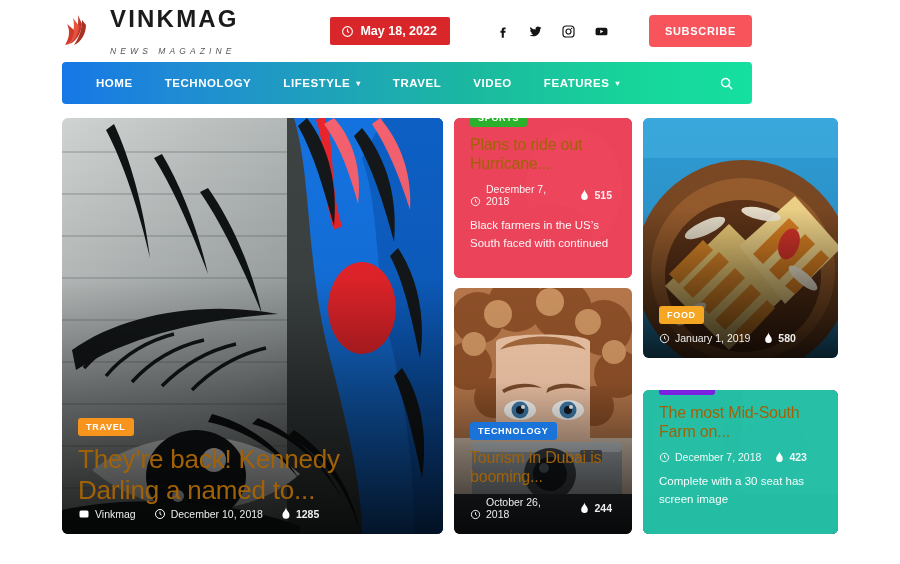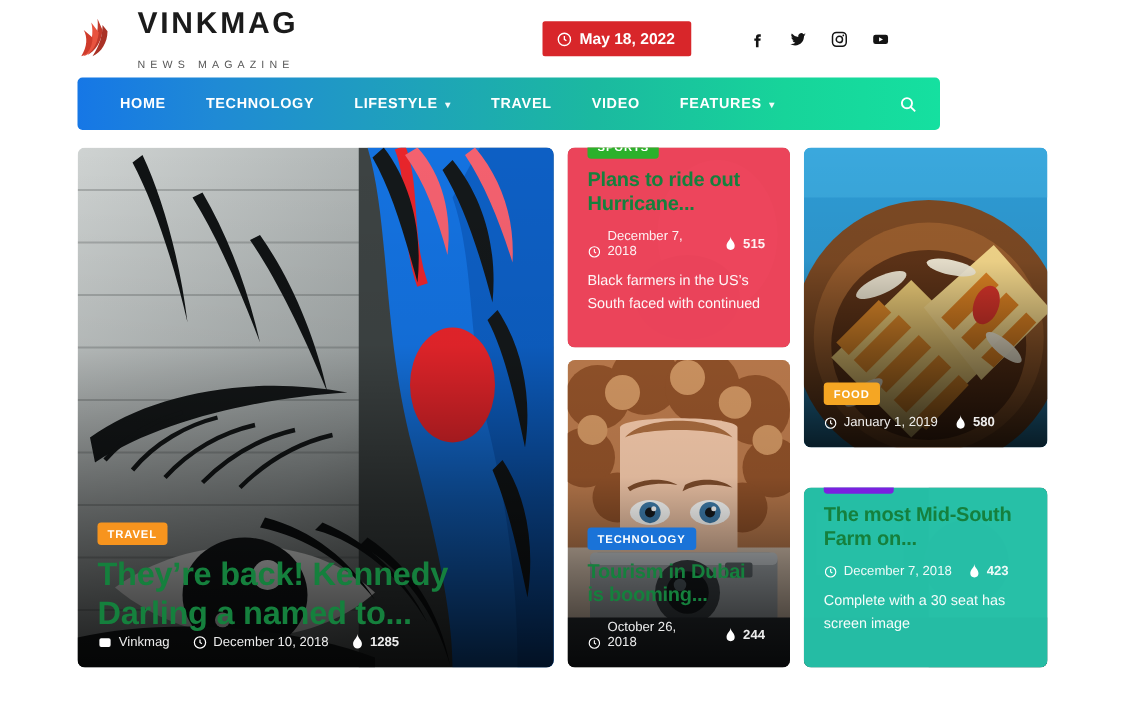--- a/index.html
+++ b/index.html
@@ -20,21 +20,21 @@
   }
   .brand { display: flex; align-items: center; gap: 10px; }
   .brand-mark { width: 38px; height: 34px; flex: 0 0 auto; }
   .brand-text { line-height: 1; }
   .brand-name {
     font-size: 24px; font-weight: 800; letter-spacing: 2.2px;
     color: #1b1b1b;
   }
   .brand-sub {
     font-size: 8.5px; letter-spacing: 4.1px; color: #555;
-    margin-top: 16px; font-weight: 500;
+    margin-top: 16px; font-weight: 500; font-style: italic;
   }
 
   .top-right {
     margin-left: auto;
     display: flex; align-items: center;
   }
   .date-pill {
     display: flex; align-items: center; gap: 6px;
     background: #d8262a; color: #fff;
     font-size: 12.5px; font-weight: 600;
@@ -118,21 +118,21 @@
     border-radius: 3px;
     margin-bottom: 8px;
   }
   .badge-travel { background: #f7941e; }
   .badge-sports { background: #2bb12b; }
   .badge-food   { background: #f5a623; }
   .badge-tech   { background: #1a73d8; }
   .badge-health { background: #7b20e0; }
 
   .card-title {
-    color: #15803d; font-weight: 700; margin: 0;
+    color: #a16207; font-weight: 400; margin: 0;
     letter-spacing: -0.2px;
   }
   .hero-title { font-size: 26px; line-height: 1.22; }
   .small-title { font-size: 16px; line-height: 1.22; margin-bottom: 9px; }
 
   .meta {
     display: flex; align-items: center;
     color: rgba(255,255,255,0.92);
     font-size: 10.5px; font-weight: 500;
   }
@@ -199,20 +199,21 @@
           <rect x="3.2" y="3.2" width="17.6" height="17.6" rx="5"></rect>
           <circle cx="12" cy="12" r="4"></circle>
           <circle cx="17" cy="7" r="1.1" fill="currentColor" stroke="none"></circle>
         </svg>
         <svg class="social-ico" viewBox="0 0 24 24" fill="currentColor">
           <rect x="2.5" y="6" width="19" height="12" rx="3"></rect>
           <path d="M10 9.2l5 2.8-5 2.8z" fill="#fff"></path>
         </svg>
       </div>
 
+      <button class="subscribe-btn">SUBSCRIBE</button>
     </div>
   </div>
 
   <div class="navwrap">
     <nav class="nav">
 
       <div class="nav-item">
         <span>HOME</span>
       </div>
       <div class="nav-item">

